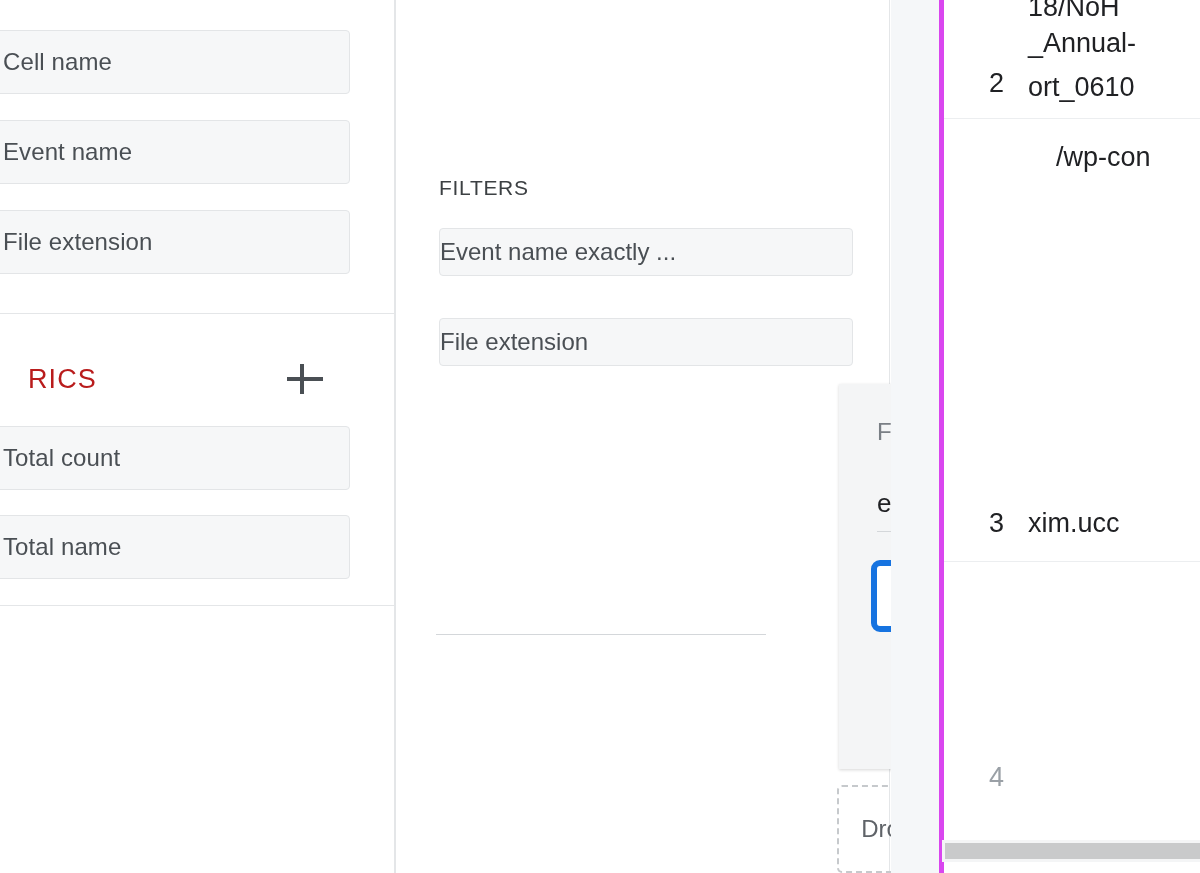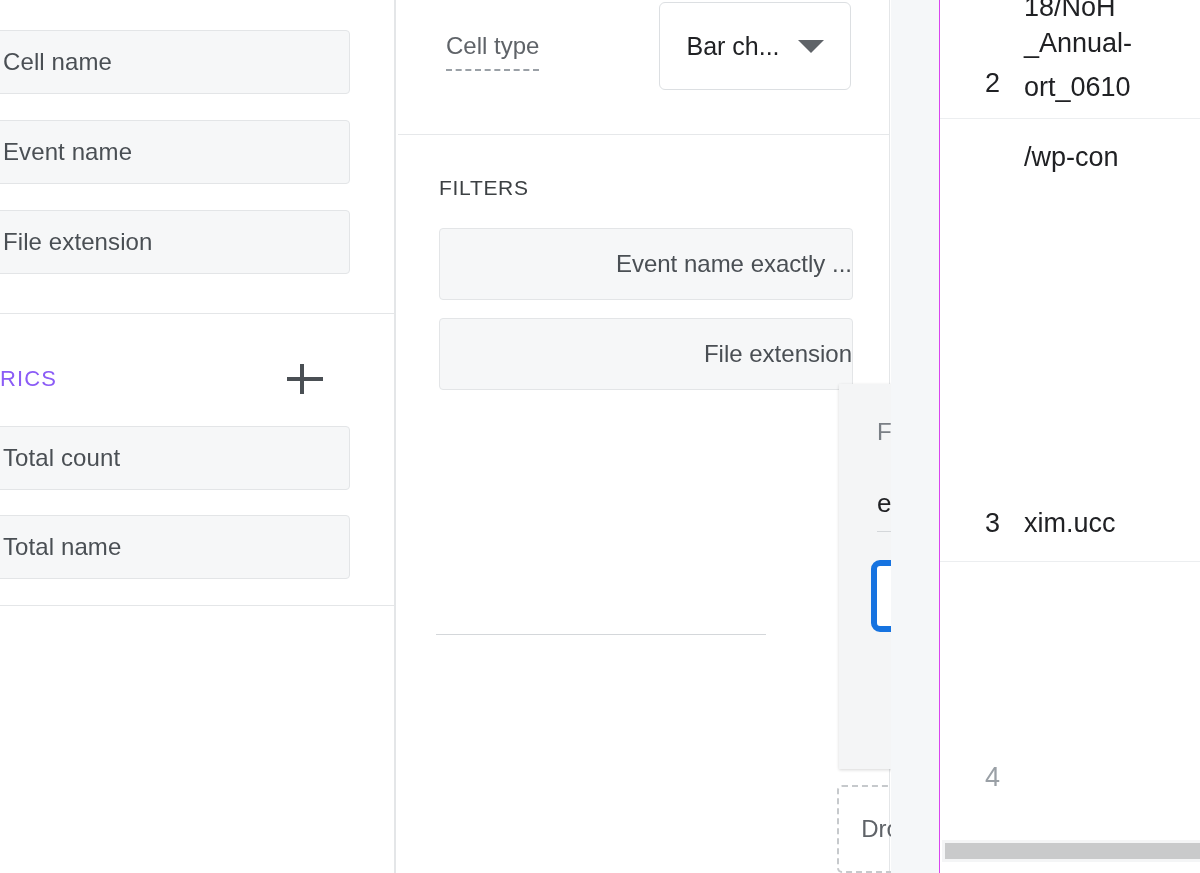--- a/index.html
+++ b/index.html
@@ -31,21 +31,21 @@
   .hdivider {
     position: absolute; left: -30px; width: 426px; height: 1px;
     background: #e4e6e8;
   }
   #metrics-header {
     position: absolute; left: -30px; top: 355px; width: 396px; height: 48px;
     display: flex; align-items: center; justify-content: space-between;
     padding: 0 40px 0 30px;
   }
   #metrics-title {
-    font-size: 22px; color: #8b5cf6; letter-spacing: 1.1px; font-weight: 400;
+    font-size: 27px; color: #b91c1c; letter-spacing: 1.1px; font-weight: 400; margin-left: 28px;
   }
   #metrics-add {
     width: 42px; height: 42px; position: relative; cursor: pointer;
   }
   #metrics-add::before, #metrics-add::after {
     content: ""; position: absolute; background: #4a4f54;
   }
   #metrics-add::before { left: 3px; top: 19px; width: 36px; height: 4px; }
   #metrics-add::after  { left: 16px; top: 6px; width: 4px; height: 30px; }
 
@@ -83,25 +83,25 @@
     margin-left: 18px;
   }
 
   #filters-title {
     position: absolute; left: 41px; top: 176px;
     font-size: 21px; font-weight: normal; color: #3c4043;
     letter-spacing: .7px;
   }
 
   .filter-chip {
-    position: absolute; left: 41px; width: 414px; height: 72px;
+    position: absolute; left: 41px; width: 414px; height: 48px;
     background: #f6f7f8;
     border: 1px solid #e3e5e7;
     border-radius: 4px;
-    display: flex; align-items: center; justify-content: flex-end;
+    display: flex; align-items: center; justify-content: flex-start;
     font-size: 24px; color: #4a4f54;
     cursor: pointer;
   }
 
   
   #filter-popup {
     position: absolute; left: 441px; top: 384px;
     width: 414px; height: 385px;
     background: #f4f5f6;
     box-shadow: 0 1px 3px rgba(0,0,0,.16);
@@ -175,21 +175,21 @@
   }
 
   
   #right-gap {
     position: absolute; left: 891px; top: 0; width: 48px; height: 873px;
     background: #f5f7f9;
   }
   #right-panel {
     position: absolute; left: 939px; top: 0; width: 261px; height: 873px;
     background: #ffffff;
-    border-left: 1px solid #d946ef;
+    border-left: 5px solid #d946ef;
     overflow: hidden;
   }
   .trow { position: absolute; left: 0; width: 261px; }
   .tdivider {
     position: absolute; left: 0; width: 261px; height: 1px; background: #eceef0;
   }
   .rownum {
     position: absolute; width: 60px; text-align: right;
     font-size: 27px; color: #202124;
   }
@@ -237,27 +237,20 @@
       </div>
     <div class="chip" style="top:515px;">
         <span>Total name</span>
       </div>
 
     <div class="hdivider" style="top:605px;"></div>
   </div>
 
   <div id="mid-panel">
 
-    <div id="celltype-row">
-      <span id="celltype-label">Cell type</span>
-      <div id="celltype-select">
-        <span id="celltype-value">Bar ch...</span>
-        <span class="caret"></span>
-      </div>
-    </div>
 
     <div id="filters-title">FILTERS</div>
 
     <div class="filter-chip" style="top:228px;">
       <span>Event name exactly ...</span>
     </div>
     <div class="filter-chip" style="top:318px;">
       <span>File extension</span>
     </div>
 
@@ -291,21 +284,21 @@
 
     <div class="trow">
       <span class="cellline" style="top:-8px;">18/NoH</span>
       <span class="cellline" style="top:28px;">_Annual-</span>
       <span class="cellline" style="top:72px;">ort_0610</span>
       <span class="rownum" style="top:68px; left:0;">2</span>
     </div>
     <div class="tdivider" style="top:118px;"></div>
 
     <div class="trow">
-      <span class="cellline" style="top:142px;">/wp-con</span>
+      <span class="cellline" style="top:142px;margin-left:28px;">/wp-con</span>
 
       <span class="cellline" style="top:508px;">xim.ucc</span>
       <span class="rownum" style="top:508px; left:0;">3</span>
     </div>
     <div class="tdivider" style="top:561px;"></div>
 
     <div class="trow">
 
       <span class="rownum dim" style="top:762px; left:0;">4</span>
     </div>

